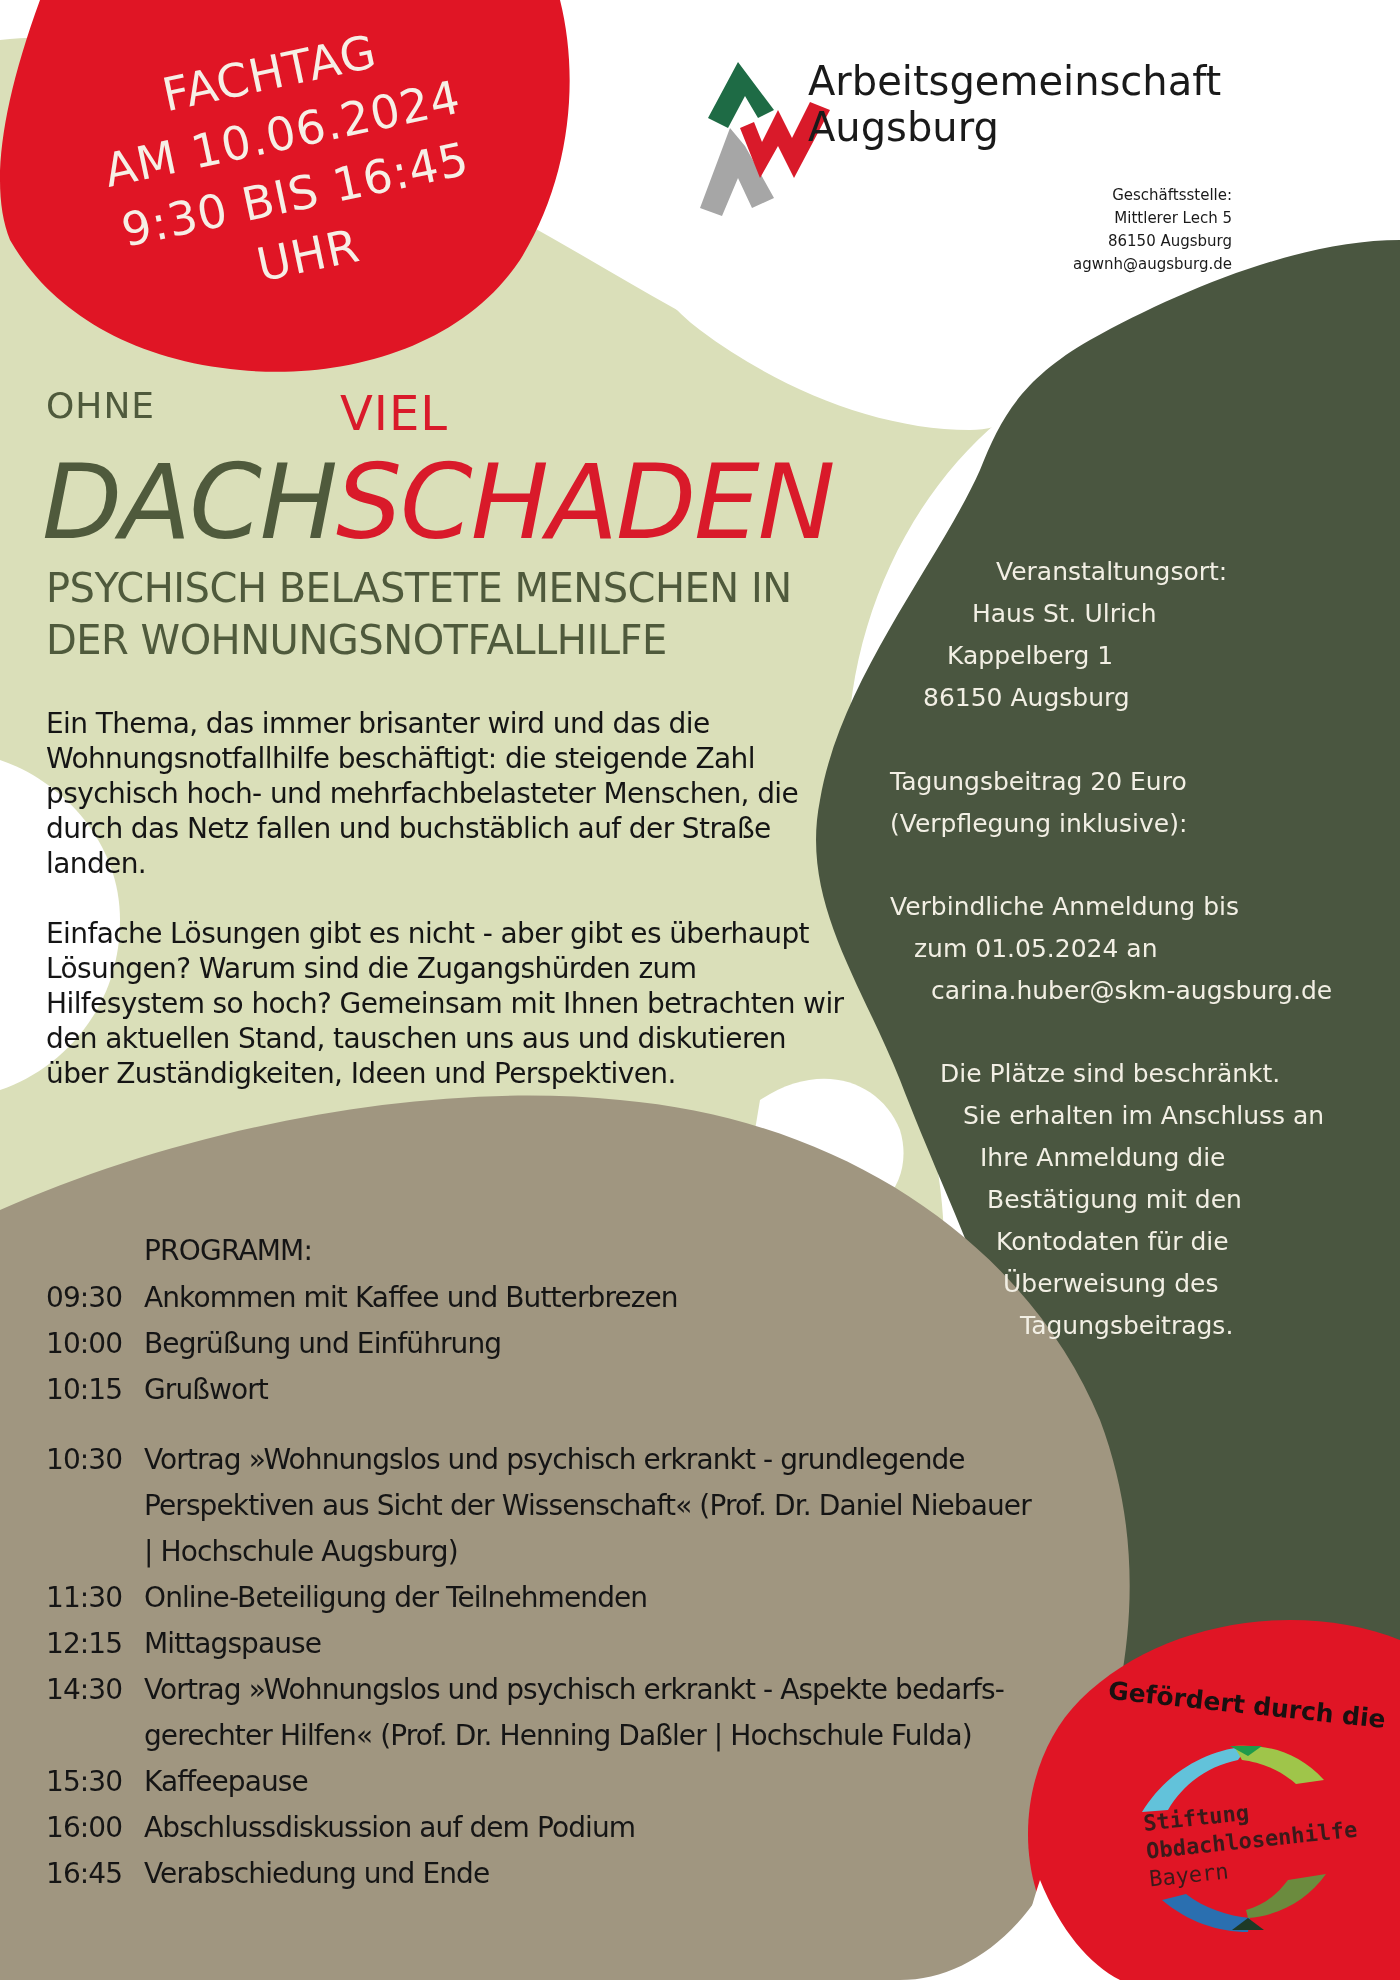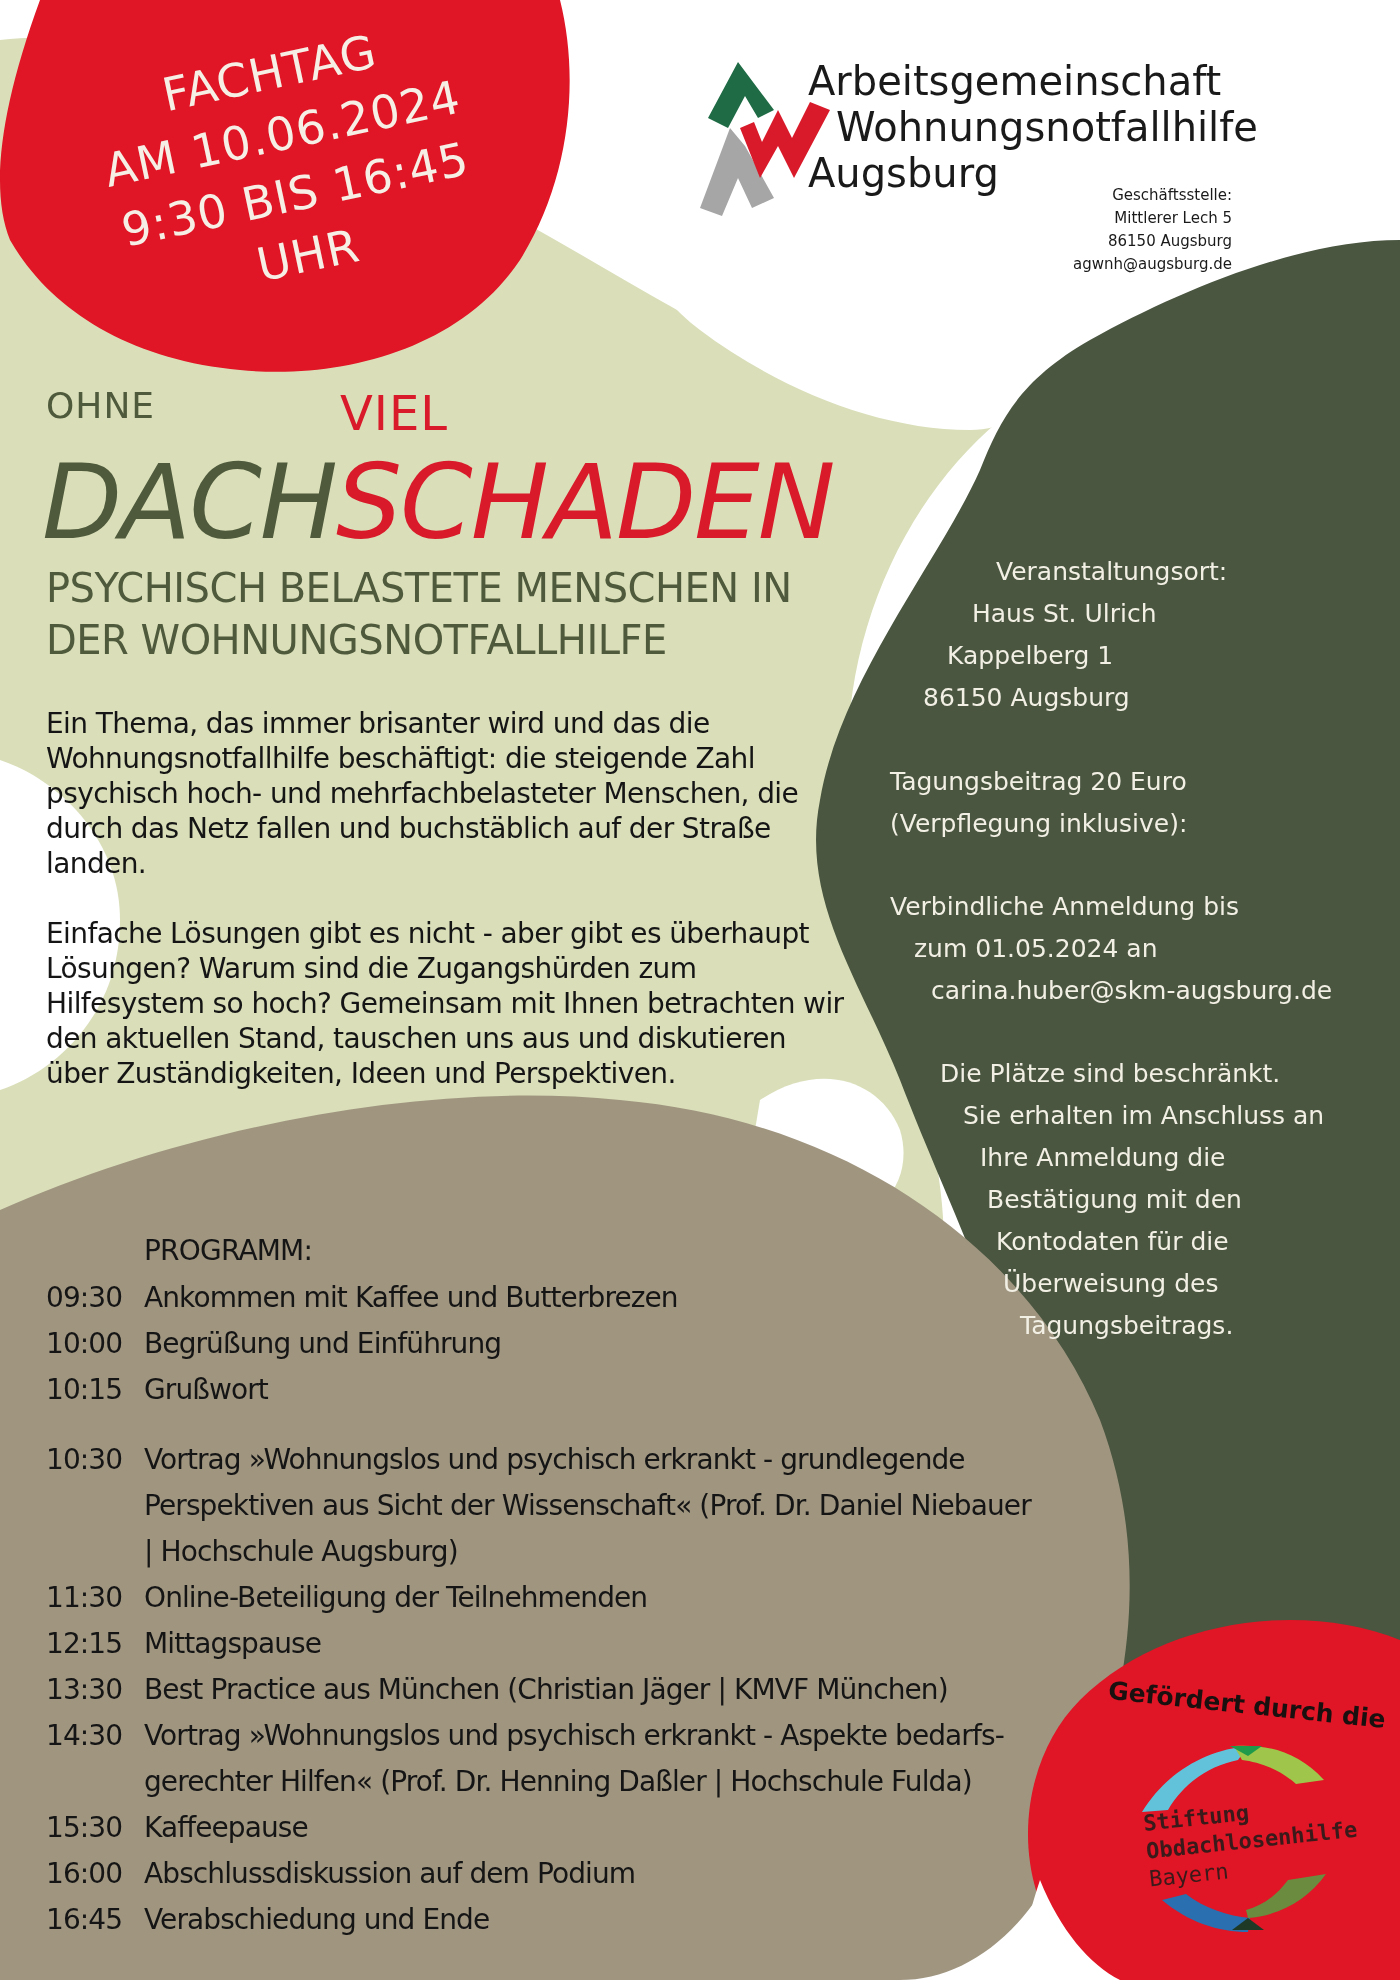--- a/index.html
+++ b/index.html
@@ -74,21 +74,20 @@
 </div>
 
 <div class="abs logo">
   <svg width="140" height="170" viewBox="0 0 140 170" style="position:absolute;left:0;top:0;">
     <path d="M38,4 L8,60 L28,70 L45,38 L58,60 L74,52 Z" fill="#1e6b45"></path>
     <path d="M30,70 L0,150 L22,158 L38,120 L52,150 L74,140 L45,88 Z" fill="#a6a6a6"></path>
     <path d="M40,70 L60,120 L78,88 L94,120 L130,52 L110,44 L92,80 L78,52 L62,84 L54,64 Z" fill="#d91a2a"></path>
   </svg>
   <div class="logo-text">
     <div class="logo-line">Arbeitsgemeinschaft</div>
-    <div class="logo-line l2">Wohnungsnotfallhilfe</div>
     <div class="logo-line">Augsburg</div>
   </div>
 </div>
 
 <div class="abs contact" style="right:168px; top:184px;">
   <div>Geschäftsstelle:</div>
   <div>Mittlerer Lech 5</div>
   <div>86150 Augsburg</div>
   <div>agwnh@augsburg.de</div>
 </div>
@@ -147,24 +146,20 @@
       <span class="prog-text">Vortrag »Wohnungslos und psychisch erkrankt - grundlegende Perspektiven aus Sicht der Wissenschaft« (Prof. Dr. Daniel Niebauer | Hochschule Augsburg)</span>
     </div>
   <div class="prog-row">
       <span class="prog-time">11:30</span>
       <span class="prog-text">Online-Beteiligung der Teilnehmenden</span>
     </div>
   <div class="prog-row">
       <span class="prog-time">12:15</span>
       <span class="prog-text">Mittagspause</span>
     </div>
-  <div class="prog-row">
-      <span class="prog-time">13:30</span>
-      <span class="prog-text">Best Practice aus München (Christian Jäger | KMVF München)</span>
-    </div>
   <div class="prog-row" style="width:1020px;">
       <span class="prog-time">14:30</span>
       <span class="prog-text">Vortrag »Wohnungslos und psychisch erkrankt - Aspekte bedarfs-gerechter Hilfen« (Prof. Dr. Henning Daßler | Hochschule Fulda)</span>
     </div>
   <div class="prog-row">
       <span class="prog-time">15:30</span>
       <span class="prog-text">Kaffeepause</span>
     </div>
   <div class="prog-row">
       <span class="prog-time">16:00</span>

